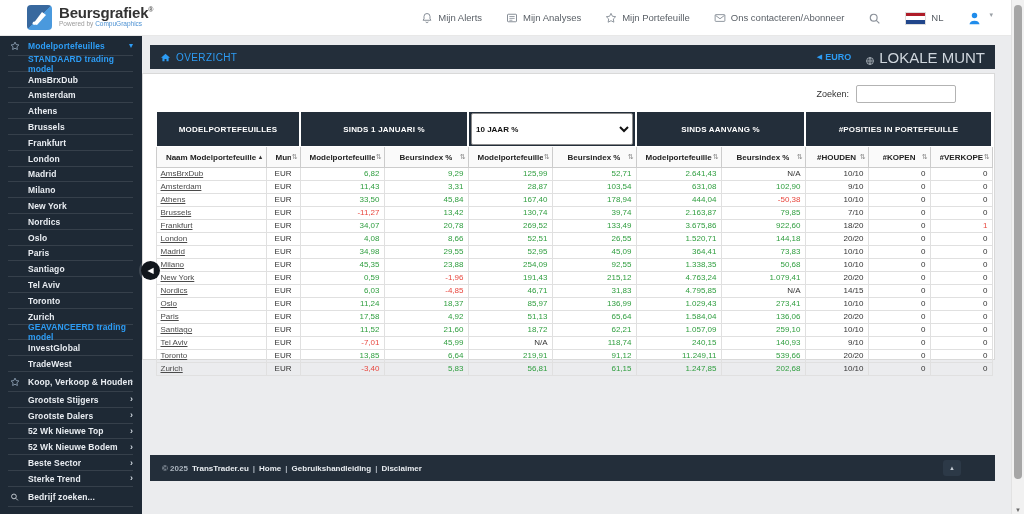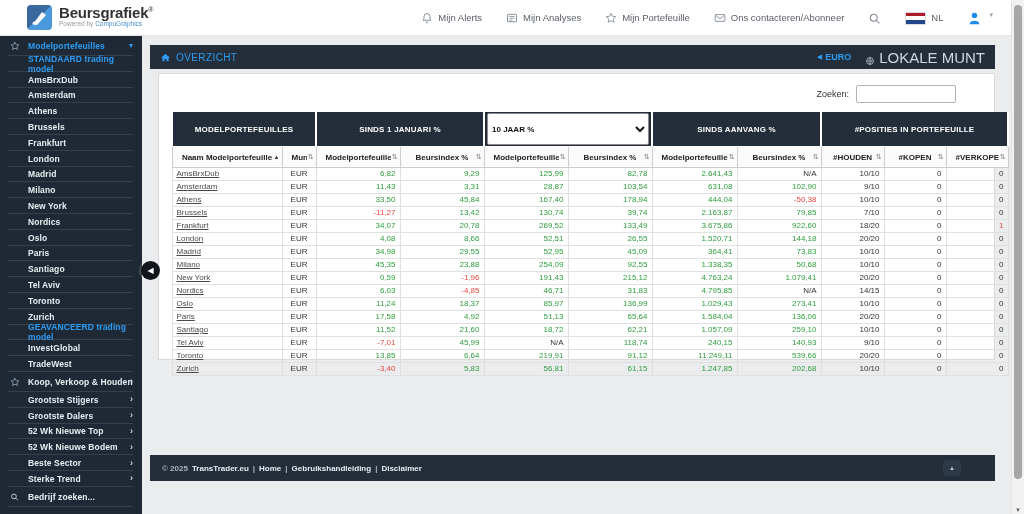--- a/index.html
+++ b/index.html
@@ -41,21 +41,21 @@
 
   
   .main{position:absolute;left:142px;top:36px;width:869px;height:478px;background:#ebecee}
   .ov-bar{position:absolute;left:8px;right:16px;top:9px;height:24px;background:#232e3a;display:flex;align-items:center;padding:0 10px;box-sizing:border-box}
   .ov-title{display:flex;align-items:center;gap:5px;color:#2d9cf4;font-size:10px;font-weight:normal;letter-spacing:.4px}
   .ov-right{margin-left:auto;display:flex;align-items:center;gap:14px}
   .ov-euro{display:flex;align-items:center;gap:3px;color:#2d9cf4;font-size:9px;font-weight:bold;cursor:pointer}
   .ov-euro .tri{font-size:7px}
   .ov-lokale{display:flex;align-items:flex-end;gap:4px;color:#cfd6dd;font-size:15px;cursor:pointer}
 
-  .panel{position:absolute;left:16px;right:16px;top:37px;height:287px;background:#fff;border:1px solid #d9d9d9;box-sizing:border-box;padding:9px 12px 0 12px}
+  .panel{position:absolute;left:0;right:16px;top:37px;height:287px;background:#fff;border:1px solid #d9d9d9;box-sizing:border-box;padding:9px 12px 0 12px}
   .search-row{display:flex;justify-content:flex-end;align-items:center;gap:7px;margin:2px 26px 9px 0}
   .search-row label{font-size:9px;color:#333}
   .search-row input{width:92px;height:16px;border:1px solid #b3b3b3;border-radius:2px;font-size:9px;padding:0 3px;outline:none}
 
   table{width:100%;border-collapse:collapse;table-layout:fixed;font-size:8px}
   th,td{padding:0 4px;overflow:hidden;white-space:nowrap;box-sizing:border-box}
   .g-head{background:#232e3a;color:#fff;font-weight:bold;text-align:center;height:18px;font-size:8px;
           border-left:2px solid #fff;border-right:2px solid #fff;border-bottom:1px solid #fff;letter-spacing:.2px}
   .g-select-cell{padding:1px 2px}
   .g-select-cell select{width:100%;height:32px;font-size:8px;font-weight:bold;border:1px solid #8a8a8a;border-radius:2px;background:#fff;color:#111;
@@ -337,21 +337,21 @@
               <th class="sub-head"><span class="lbl">#VERKOPEN</span><span class="sort">⇅</span></th>
             </tr>
           </thead>
           <tbody>
             <tr>
               <td class="c-name"><a>AmsBrxDub</a></td>
               <td class="c-munt">EUR</td>
               <td class="num c-pos">6,82</td>
               <td class="num c-pos">9,29</td>
               <td class="num c-pos">125,99</td>
-              <td class="num c-pos">82,78</td>
+              <td class="num c-pos">52,71</td>
               <td class="num c-pos">2.641,43</td>
               <td class="num c-na">N/A</td>
               <td class="num">10/10</td>
               <td class="num">0</td>
               <td class="num">0</td>
             </tr>
             <tr>
               <td class="c-name"><a>Amsterdam</a></td>
               <td class="c-munt">EUR</td>
               <td class="num c-pos">11,43</td>

